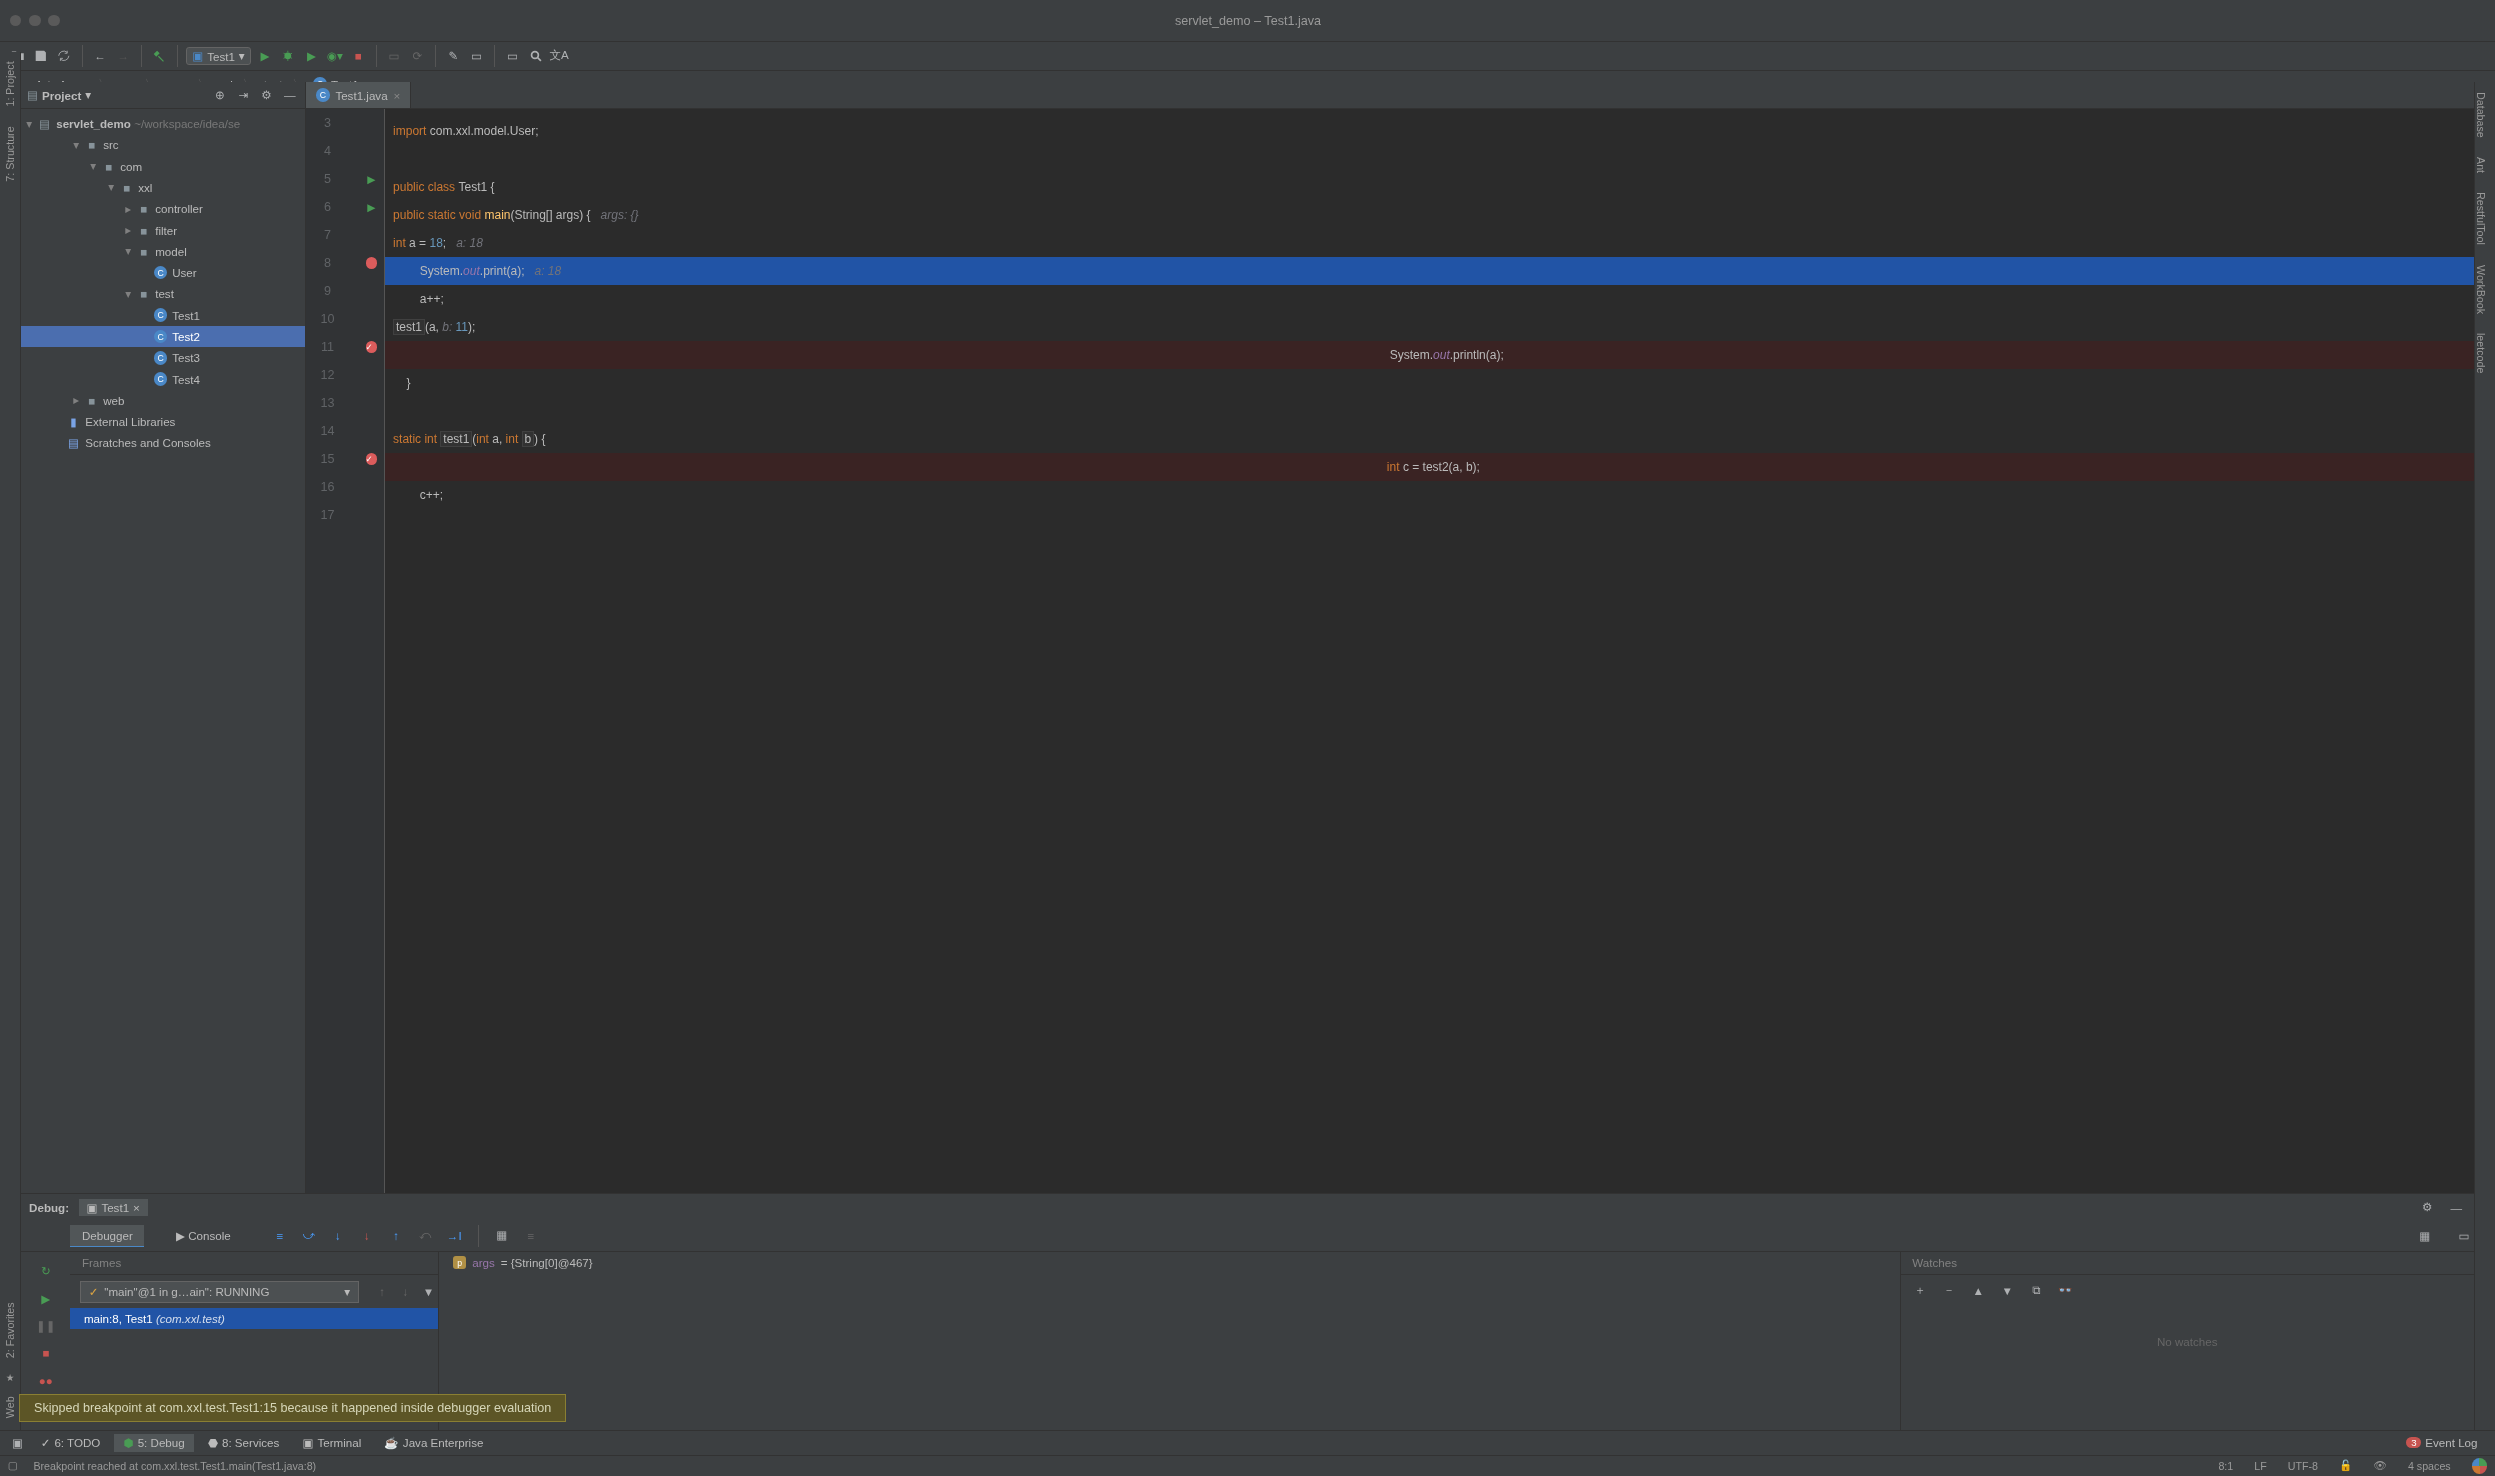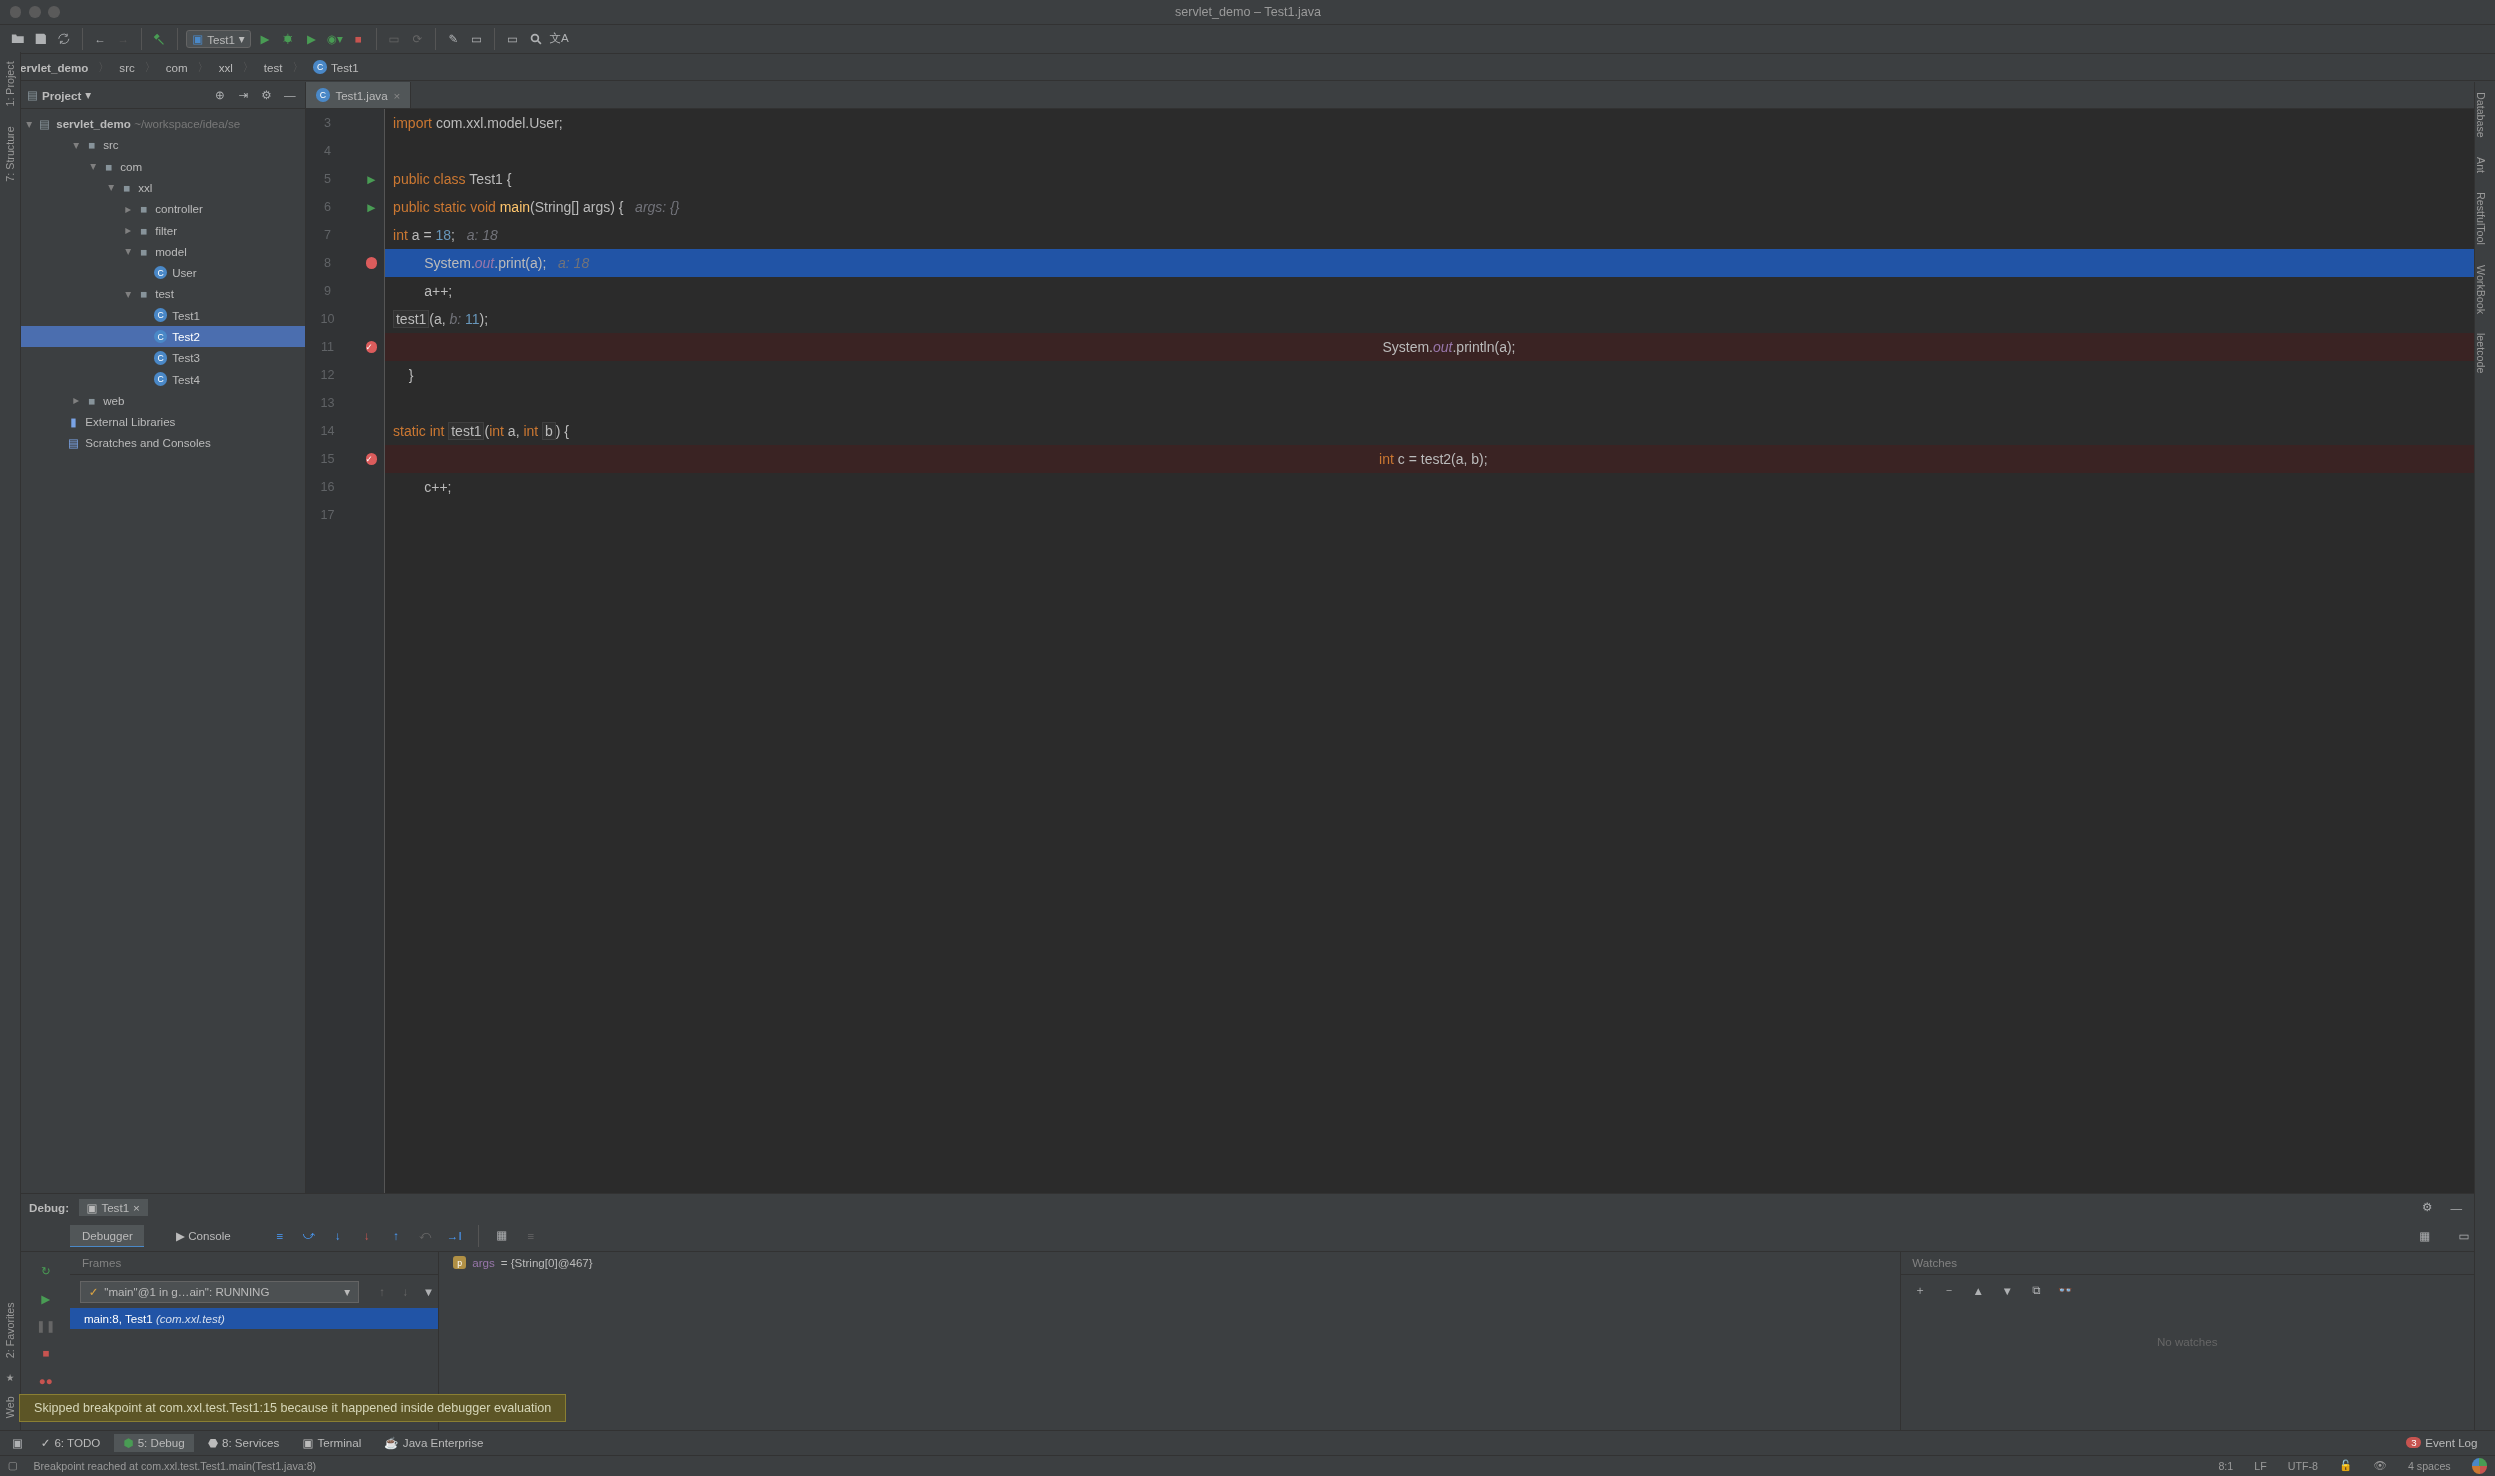--- a/index.html
+++ b/index.html
@@ -1,20 +1,20 @@
 <!DOCTYPE html>
 <html><head>
 <meta charset="utf-8">
 <style>
 * { margin: 0; padding: 0; box-sizing: border-box; font-family: -apple-system, "Segoe UI", sans-serif; }
 body { background: #3c3f41; color: #bbbbbb; font-size: 11.6px; width: 2496px; height: 1477px; transform-origin: top left; overflow: hidden; }
 .mono { font-family: Menlo, Consolas, monospace; }
 
 
-.titlebar { height: 25px; background: #3c3f41; display: flex; align-items: center; position: relative; border-bottom: 1px solid #323232;}
+.titlebar { height: 42px; background: #3c3f41; display: flex; align-items: center; position: relative; border-bottom: 1px solid #323232;}
 .mac-dots { display: flex; gap: 7.8px; margin-left: 9.7px; }
 .dot { width: 11.6px; height: 11.6px; border-radius: 50%; background: #5a5a5a; }
 .title { position: absolute; left: 50%; transform: translateX(-50%); color: #9a9a9a; font-size:12.6px;}
 
 
 .toolbar { height: 29px; background: #3c3f41; display: flex; align-items: center; padding: 0 7.8px; gap: 3.9px; border-bottom: 1px solid #323232;}
 .tool-btn { width: 19.4px; height: 19.4px; display:flex;align-items:center;justify-content:center;color:#afb1b3; cursor:pointer;}
 .sep { width:1px; height:21.3px; background:#555; margin:0 3.9px;}
 .run-config { display:flex;align-items:center;gap:3.9px;background:#4c5052;border:1px solid #646464;padding:1px 5.8px;border-radius:2.9px;}
 
@@ -45,21 +45,21 @@
 .java-ic { background:#4a88c7;border-radius:50%;width:13.6px;height:13.6px;display:flex;align-items:center;justify-content:center;font-size:8.7px;color:#fff;}
 .dim { color:#787878;}
 
 
 .editor-area { flex:1; display:flex; flex-direction:column; min-width:0;}
 .tabs { height:27px; display:flex; background:#3c3f41; border-bottom:1px solid #323232;}
 .tab { display:flex;align-items:center;gap:5.8px;padding:0 9.7px;background:#515658;border-right:1px solid #323232;}
 .editor-body { flex:1; display:flex; background:#2b2b2b; min-height:0;}
 .gutter-num { width:52px; background:#313335; text-align:right; color:#606366; padding-right:9.7px; font-size:12.6px;}
 .gutter-icons { width:27px; background:#313335; border-right:1px solid #555;}
-.code { flex:1; position:relative; font-size:14px; overflow:hidden;}
+.code { flex:1; position:relative; font-size:12px; overflow:hidden;margin-top:8px;}
 .code-line { height:28px; display:flex; align-items:center; padding-left:7.8px; white-space:pre;}
 .gutter-row { height:28px; display:flex;align-items:center;justify-content:center;}
 .bp { width:11.6px;height:11.6px;border-radius:50%;background:#db5c5c;}
 .bp.chk::after { content:"✓"; color:#fff; font-size:8.7px; position:relative; top:-1.9px;}
 .run-arrow { color:#499c54; font-size:10.7px;}
 .kw { color:#cc7832;}
 .field-ref { color:#9876aa; font-style:italic;}
 .hint { color:#72737a; font-style:italic;}
 .num { color:#6897bb;}
 .method { color:#ffc66d;}

